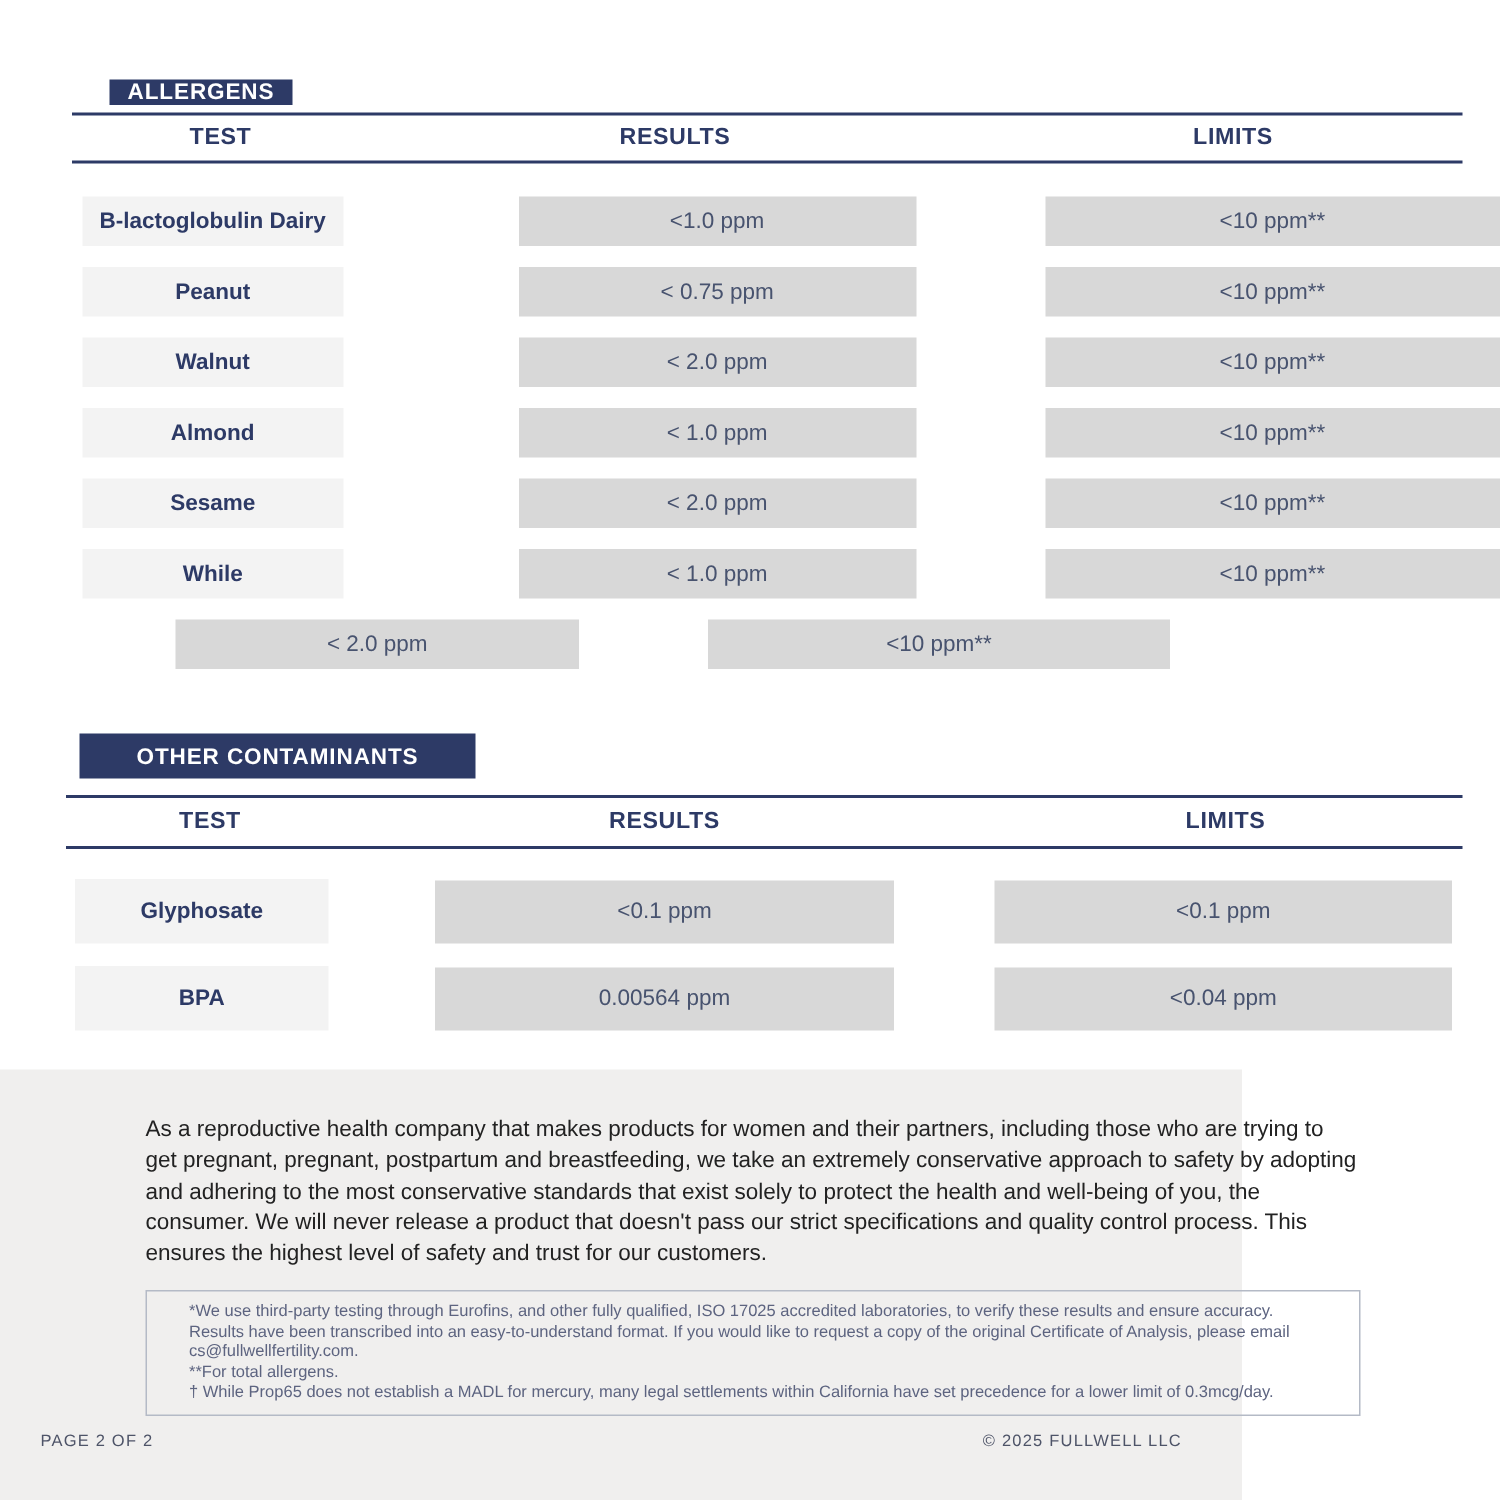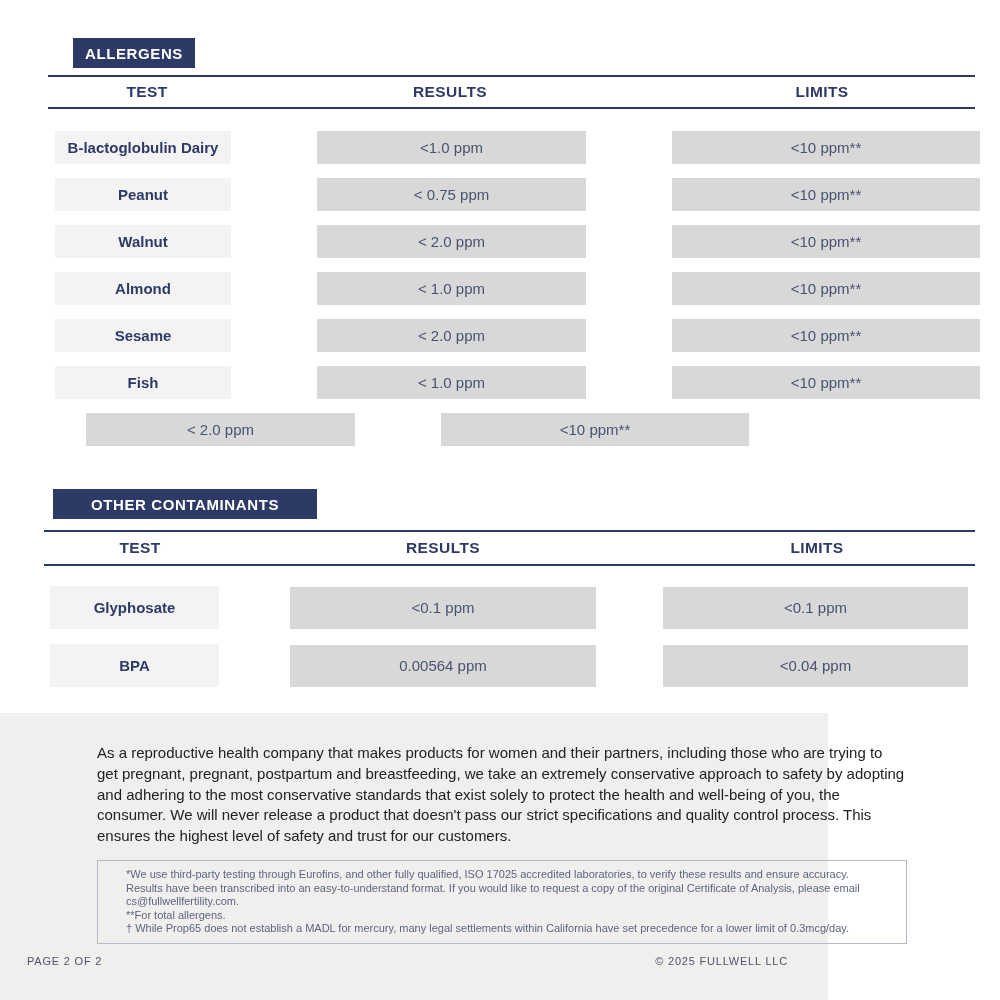--- a/index.html
+++ b/index.html
@@ -18,21 +18,21 @@
   body{
     width:1000px;height:1000px;background:#ffffff;
     font-family:"Liberation Sans", sans-serif;
   }
   .page{position:relative;width:1000px;height:1000px;overflow:hidden;background:#ffffff;}
 
   .badge{
     position:absolute;background:var(--navy);color:#ffffff;font-weight:bold;
     font-size:15px;letter-spacing:0.6px;display:flex;align-items:center;justify-content:center;
   }
-  #badge-allergens{left:73px;top:38px;width:122px;height:30px;}
+  #badge-allergens{left:73px;top:53px;width:122px;height:17px;}
   #badge-contaminants{left:53px;top:489px;width:264px;height:30px;}
 
   .thead{position:absolute;border-top:2px solid var(--navy);border-bottom:2px solid var(--navy);}
   #thead1{left:48px;top:75px;width:927px;height:34px;}
   #thead2{left:44px;top:530px;width:931px;height:36px;}
   .thead span{
     position:absolute;top:50%;transform:translate(-50%,-50%);
     color:var(--navy);font-weight:bold;font-size:15.5px;letter-spacing:0.4px;white-space:nowrap;
   }
   #thead1 .c1{left:99px}  #thead1 .c2{left:402px} #thead1 .c3{left:774px}
@@ -45,21 +45,21 @@
 
   .cell-label{
     background:var(--label_cell_bg);color:var(--navy);font-weight:bold;font-size:15px;
     text-align:center;display:flex;align-items:center;justify-content:center;line-height:1.4;
   }
   .cell-val{
     background:var(--value_cell_bg);color:var(--value_text);font-size:15px;
     text-align:center;display:flex;align-items:center;justify-content:center;
   }
   #rows1 .cell-label{margin-left:55px;width:176px;min-height:33px;padding:3px 6px;}
-  #rows1 .cell-result{margin-left:86px;width:269px;height:33px;}
+  #rows1 .cell-result{margin-left:117px;width:269px;height:33px;}
   #rows1 .cell-limit {margin-left:86px;width:308px;height:33px;}
 
   #rows2 .cell-label{margin-left:50px;width:169px;height:43px;}
   #rows2 .cell-result{margin-left:71px;width:306px;height:42px;}
   #rows2 .cell-limit {margin-left:67px;width:305px;height:42px;}
 
   .footer-section{position:absolute;left:0;top:713px;width:828px;height:287px;background:var(--footer_bg);}
   .footer-paragraph{
     position:absolute;left:97px;top:30px;width:808px;
     font-size:15px;line-height:20.8px;color:var(--body_text);
@@ -105,21 +105,21 @@
         <div class="cell-label">Almond</div>
         <div class="cell-val cell-result">&lt; 1.0 ppm</div>
         <div class="cell-val cell-limit">&lt;10 ppm**</div>
       </div>
       <div class="row">
         <div class="cell-label">Sesame</div>
         <div class="cell-val cell-result">&lt; 2.0 ppm</div>
         <div class="cell-val cell-limit">&lt;10 ppm**</div>
       </div>
       <div class="row">
-        <div class="cell-label">Fish</div>
+        <div class="cell-label">While</div>
         <div class="cell-val cell-result">&lt; 1.0 ppm</div>
         <div class="cell-val cell-limit">&lt;10 ppm**</div>
       </div>
       <div class="row">
         <div class="cell-val cell-result">&lt; 2.0 ppm</div>
         <div class="cell-val cell-limit">&lt;10 ppm**</div>
       </div>
     </div>
 
   <div class="badge" id="badge-contaminants">OTHER CONTAMINANTS</div>

